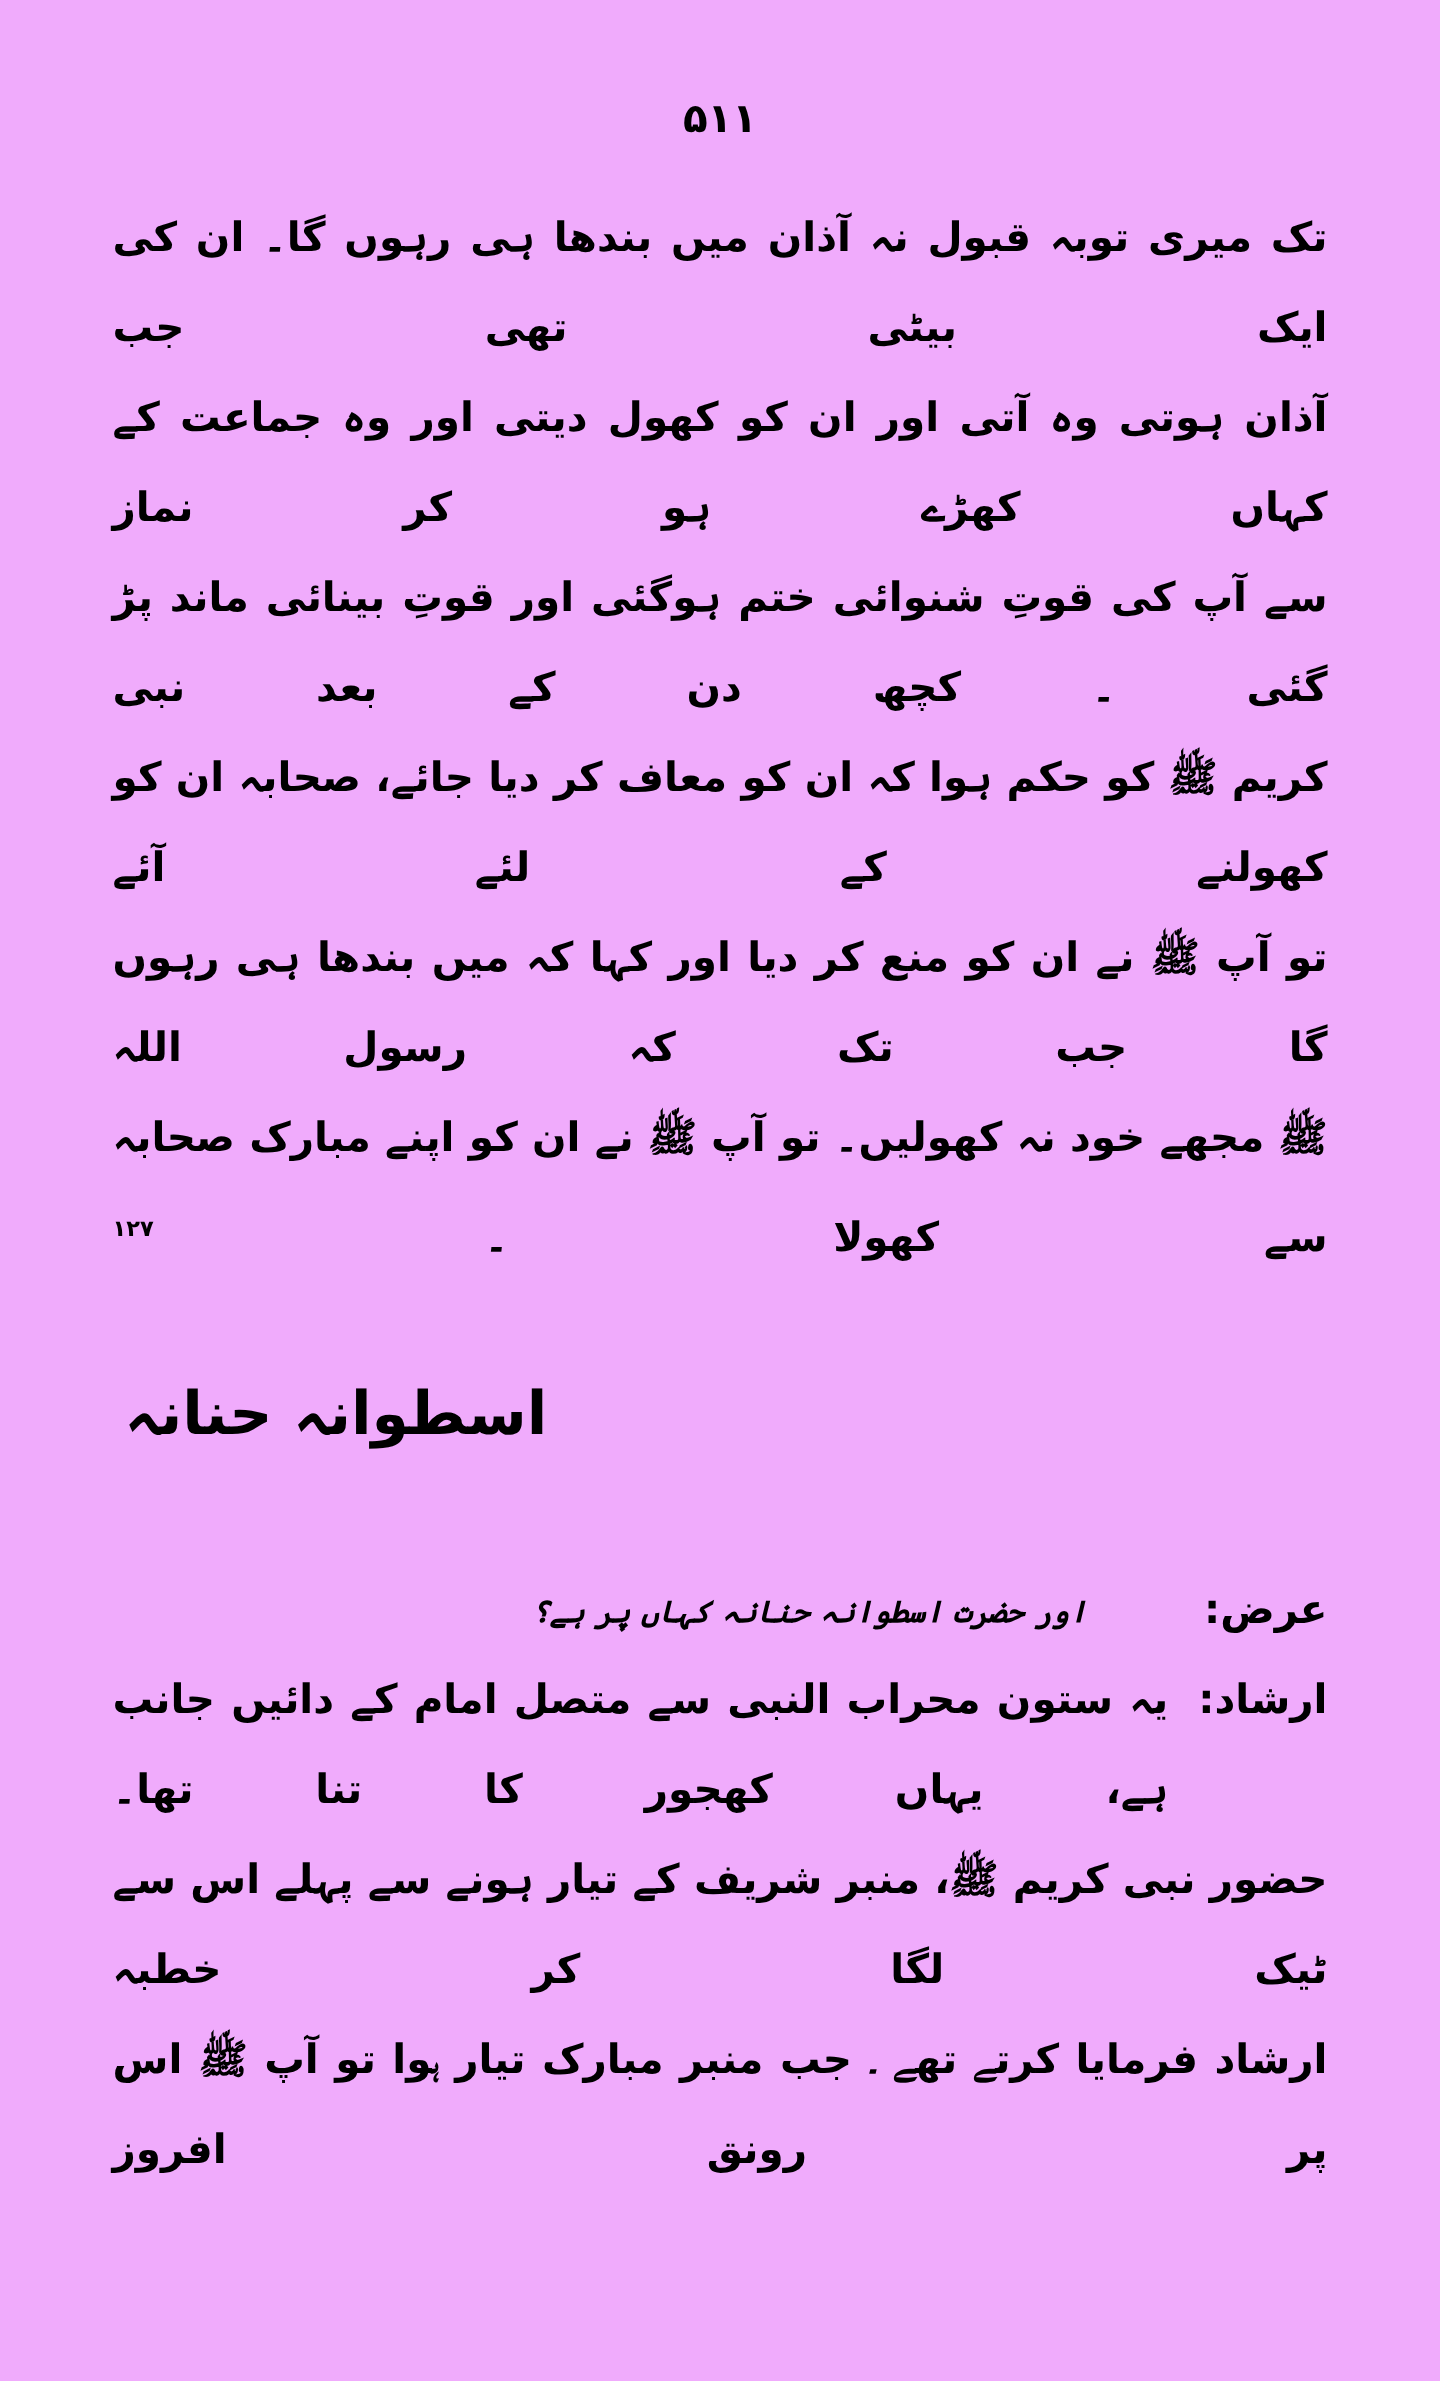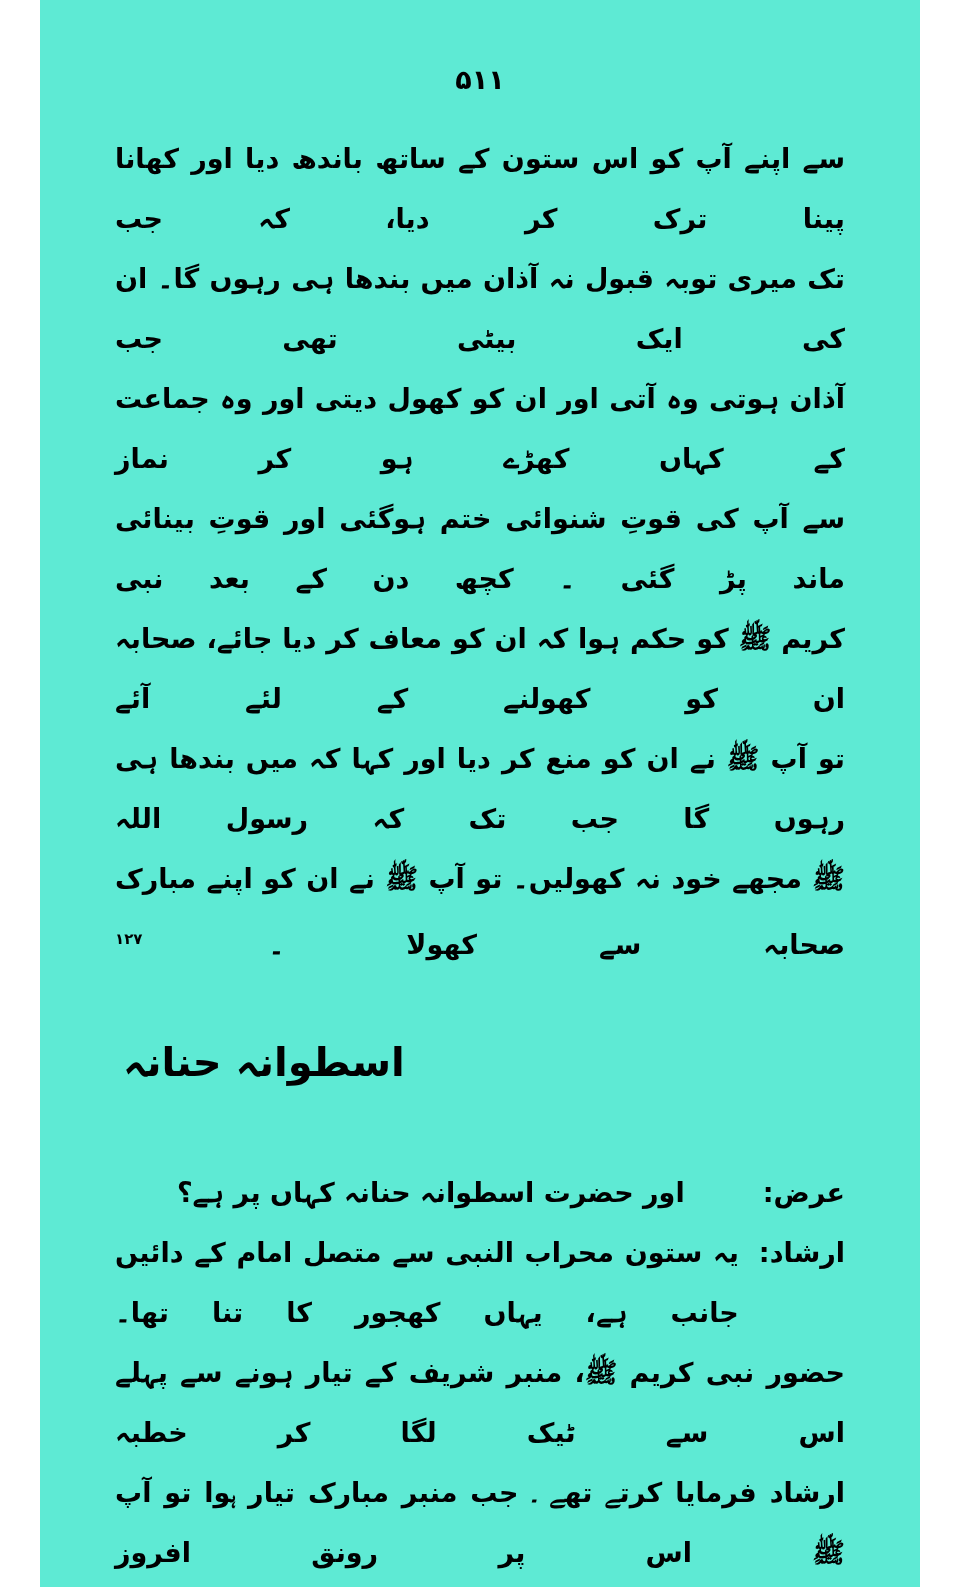--- a/index.html
+++ b/index.html
@@ -1,21 +1,21 @@
 <!DOCTYPE html>
 <html lang="ur" dir="rtl"><head>
 <meta charset="utf-8">
 <style>
   html, body { margin: 0; padding: 0; background: #ffffff; }
   .page {
     position: relative;
-    width: 880px;
+    width: 960px;
     height: 1587px;
     margin: 0 auto;
-    background: #5eead4;
+    background: #f0abfc;
     color: #000000;
     direction: rtl;
     font-family: "DejaVu Sans", sans-serif;
     font-weight: 700;
     box-sizing: border-box;
     padding: 64px 75px 0 75px;
     overflow: hidden;
   }
   .page-number {
     text-align: center;
@@ -58,43 +58,43 @@
   }
   .qa-label {
     flex: 0 0 auto;
     font-size: 27px;
     line-height: 60px;
     white-space: nowrap;
   }
   .q-gap { width: 78px; flex: 0 0 auto; }
   .a-gap { width: 20px; flex: 0 0 auto; }
   .qa-question-text {
-    font-size: 27px;
+    font-size: 20px;
     line-height: 60px;
     text-align: center;
+    font-style: italic;
   }
   .qa-first-line {
     flex: 1 1 auto;
     font-size: 27px;
     line-height: 60px;
     text-align: justify;
     text-align-last: justify;
     -moz-text-align-last: justify;
   }
   .answer-lines { }
 </style>
 </head>
 <body>
 
 <div class="page">
 
   <div class="page-number">۵۱۱</div>
 
   <div class="para">
-      <div class="t-line">سے اپنے آپ کو اس ستون کے ساتھ باندھ دیا اور کھانا پینا ترک کر دیا، کہ جب</div>
       <div class="t-line">تک میری توبہ قبول نہ آذان میں بندھا ہی رہوں گا۔ ان کی ایک بیٹی تھی جب</div>
       <div class="t-line">آذان ہوتی وہ آتی اور ان کو کھول دیتی اور وہ جماعت کے کہاں کھڑے ہو کر نماز</div>
       <div class="t-line">سے آپ کی قوتِ شنوائی ختم ہوگئی اور قوتِ بینائی ماند پڑ گئی ۔ کچھ دن کے بعد نبی</div>
       <div class="t-line">کریم ﷺ کو حکم ہوا کہ ان کو معاف کر دیا جائے، صحابہ ان کو کھولنے کے لئے آئے</div>
       <div class="t-line">تو آپ ﷺ نے ان کو منع کر دیا اور کہا کہ میں بندھا ہی رہوں گا جب تک کہ رسول اللہ</div>
     </div>
 
   <div class="para-last-line">
     <span>ﷺ مجھے خود نہ کھولیں۔ تو آپ ﷺ نے ان کو اپنے مبارک صحابہ سے کھولا ۔</span>
     <sup>۱۲۷</sup>

